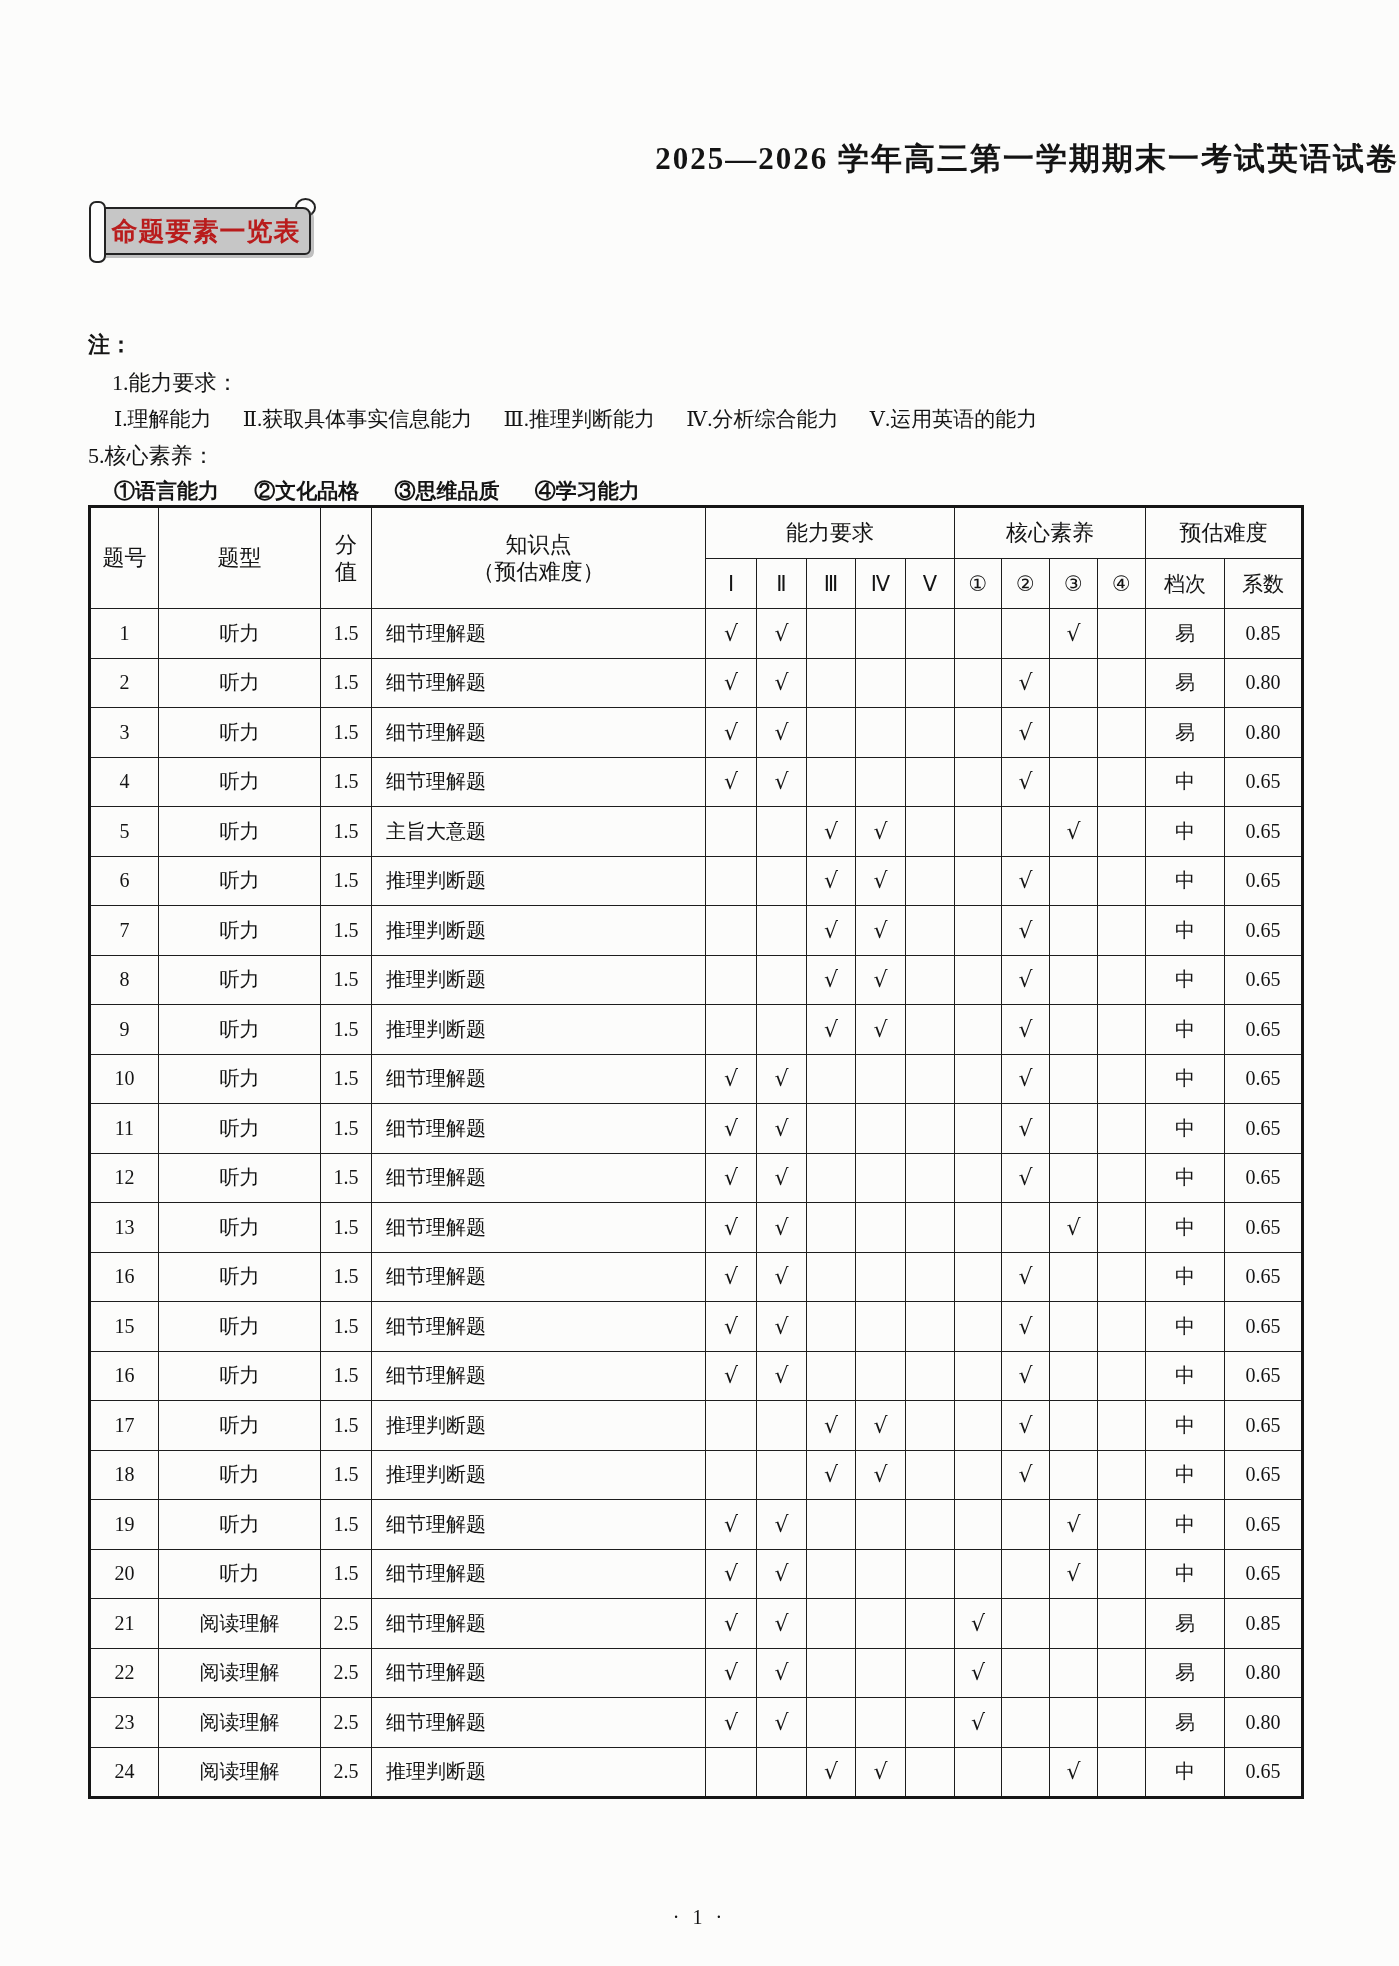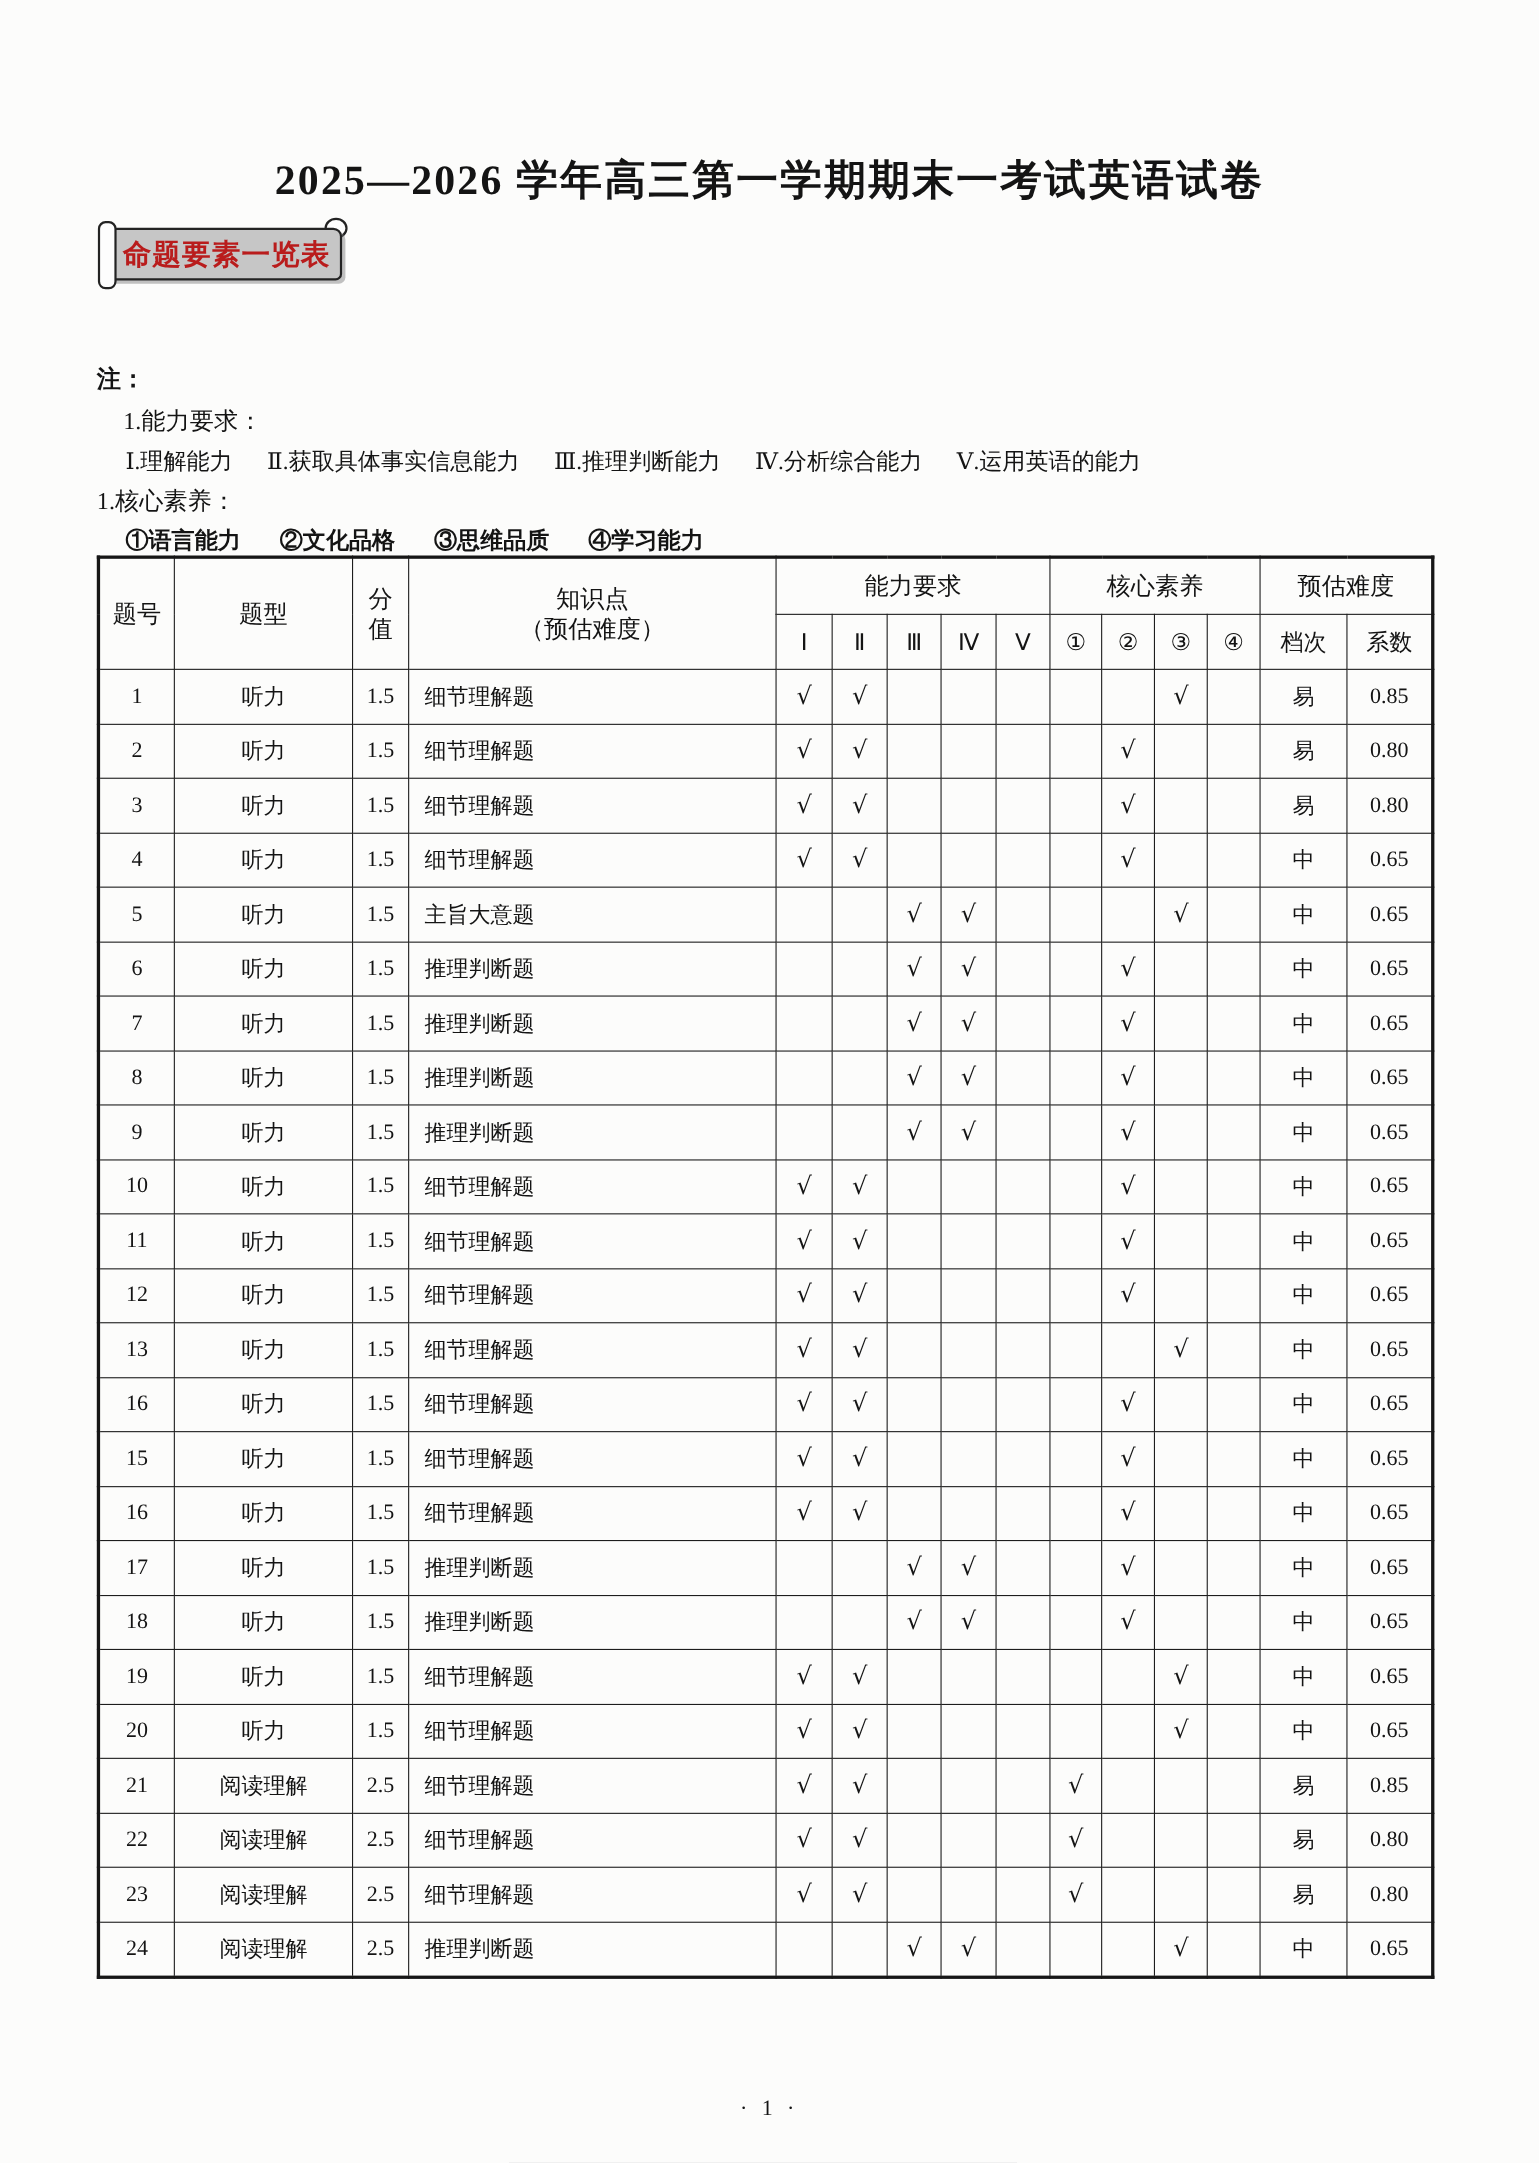--- a/index.html
+++ b/index.html
@@ -7,21 +7,21 @@
     position:relative;
     width:1399px;height:1966px;
     margin:0 auto;
     background:#fcfcfb;
     font-family:"Liberation Serif","DejaVu Serif",serif;
     color:#141414;
     overflow:hidden;
   }
   .page-title{
     position:absolute;top:138px;left:0;width:100%;
-    text-align:center;font-size:38px;font-weight:700;letter-spacing:2px;
+    text-align:right;font-size:31px;font-weight:700;letter-spacing:2px;
   }
   
   .banner{position:absolute;left:88px;top:198px;width:236px;height:62px;}
   .banner-curl{
     position:absolute;right:8px;top:0;width:17px;height:15px;
     background:#fdfdfd;border:2px solid #232323;border-radius:50%;
   }
   .banner-body{
     position:absolute;left:13px;top:9px;width:206px;height:44px;
     background:#c6c6c6;border:2px solid #232323;border-radius:2px 8px 6px 2px;
@@ -82,21 +82,21 @@
 
   <div class="note note-label">注：</div>
   <div class="note note-item1">1.能力要求：</div>
   <div class="note note-abilities">
     <span>Ⅰ.理解能力</span>
     <span>Ⅱ.获取具体事实信息能力</span>
     <span>Ⅲ.推理判断能力</span>
     <span>Ⅳ.分析综合能力</span>
     <span>Ⅴ.运用英语的能力</span>
   </div>
-  <div class="note note-item2">1.核心素养：</div>
+  <div class="note note-item2">5.核心素养：</div>
   <div class="note note-competencies">
     <span>①语言能力</span>
     <span>②文化品格</span>
     <span>③思维品质</span>
     <span>④学习能力</span>
   </div>
 
   <div class="tbl-wrap">
     <table>
       <colgroup>

